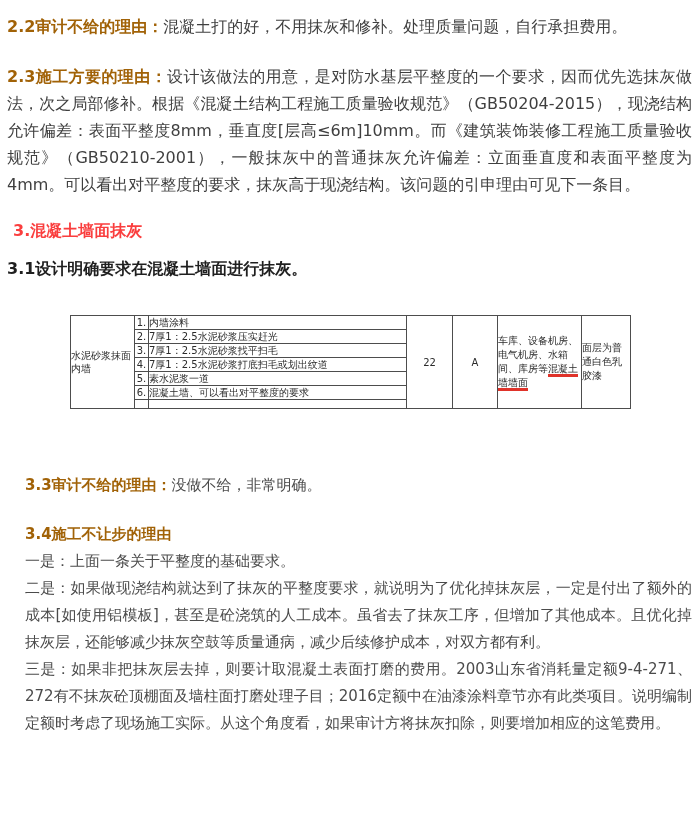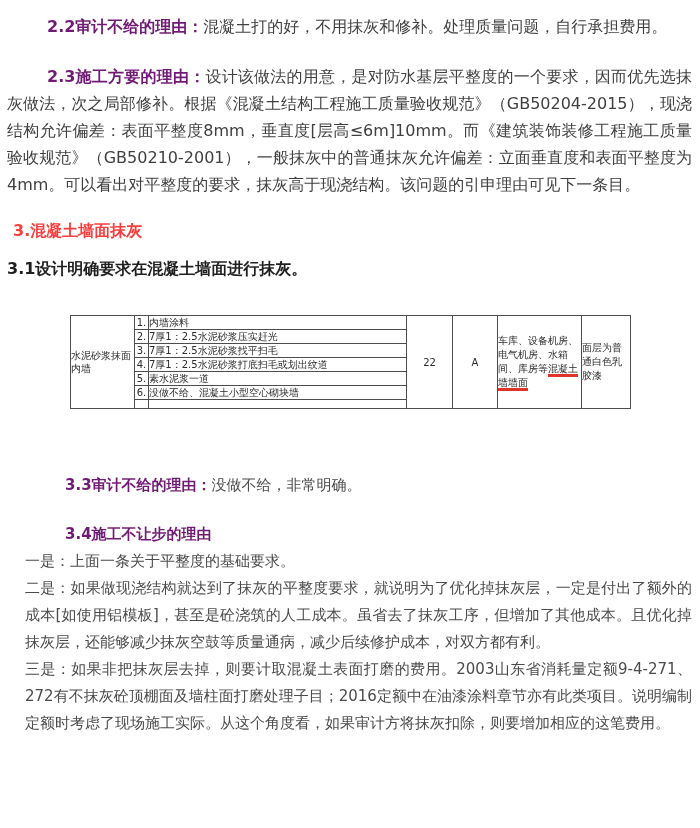--- a/index.html
+++ b/index.html
@@ -20,22 +20,21 @@
   .para-top {
     font-size: 16px;
     line-height: 27px;
     color: #3f3f3f;
     margin: 0;
     text-align: justify;
   }
   .para-top.first { margin-bottom: 23px; }
   .para-label {
     font-weight: 700;
-    color: #701a75;
-    margin-left: 40px;
+    color: #a16207;
   }
   
   .heading-red {
     margin: 24px 0 0 0;
     padding-left: 6px;
     font-size: 16px;
     line-height: 17px;
     font-weight: 700;
     color: #fa3e3e;
   }
@@ -120,21 +119,21 @@
       <tr>
         <td class="c-num">4.</td>
         <td class="c-desc">7厚1：2.5水泥砂浆打底扫毛或划出纹道</td>
       </tr>
       <tr>
         <td class="c-num">5.</td>
         <td class="c-desc">素水泥浆一道</td>
       </tr>
       <tr>
         <td class="c-num">6.</td>
-        <td class="c-desc">没做不给、混凝土小型空心砌块墙</td>
+        <td class="c-desc">混凝土墙、可以看出对平整度的要求</td>
       </tr>
       <tr class="row-empty">
         <td class="c-num"></td>
         <td class="c-desc"></td>
       </tr>
     </tbody>
       </table>
   </div>
 
   <div class="block-b">

